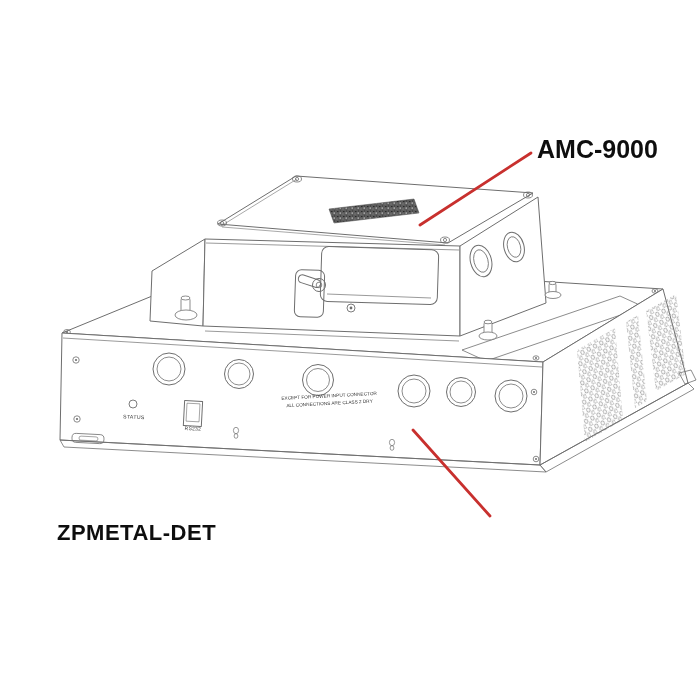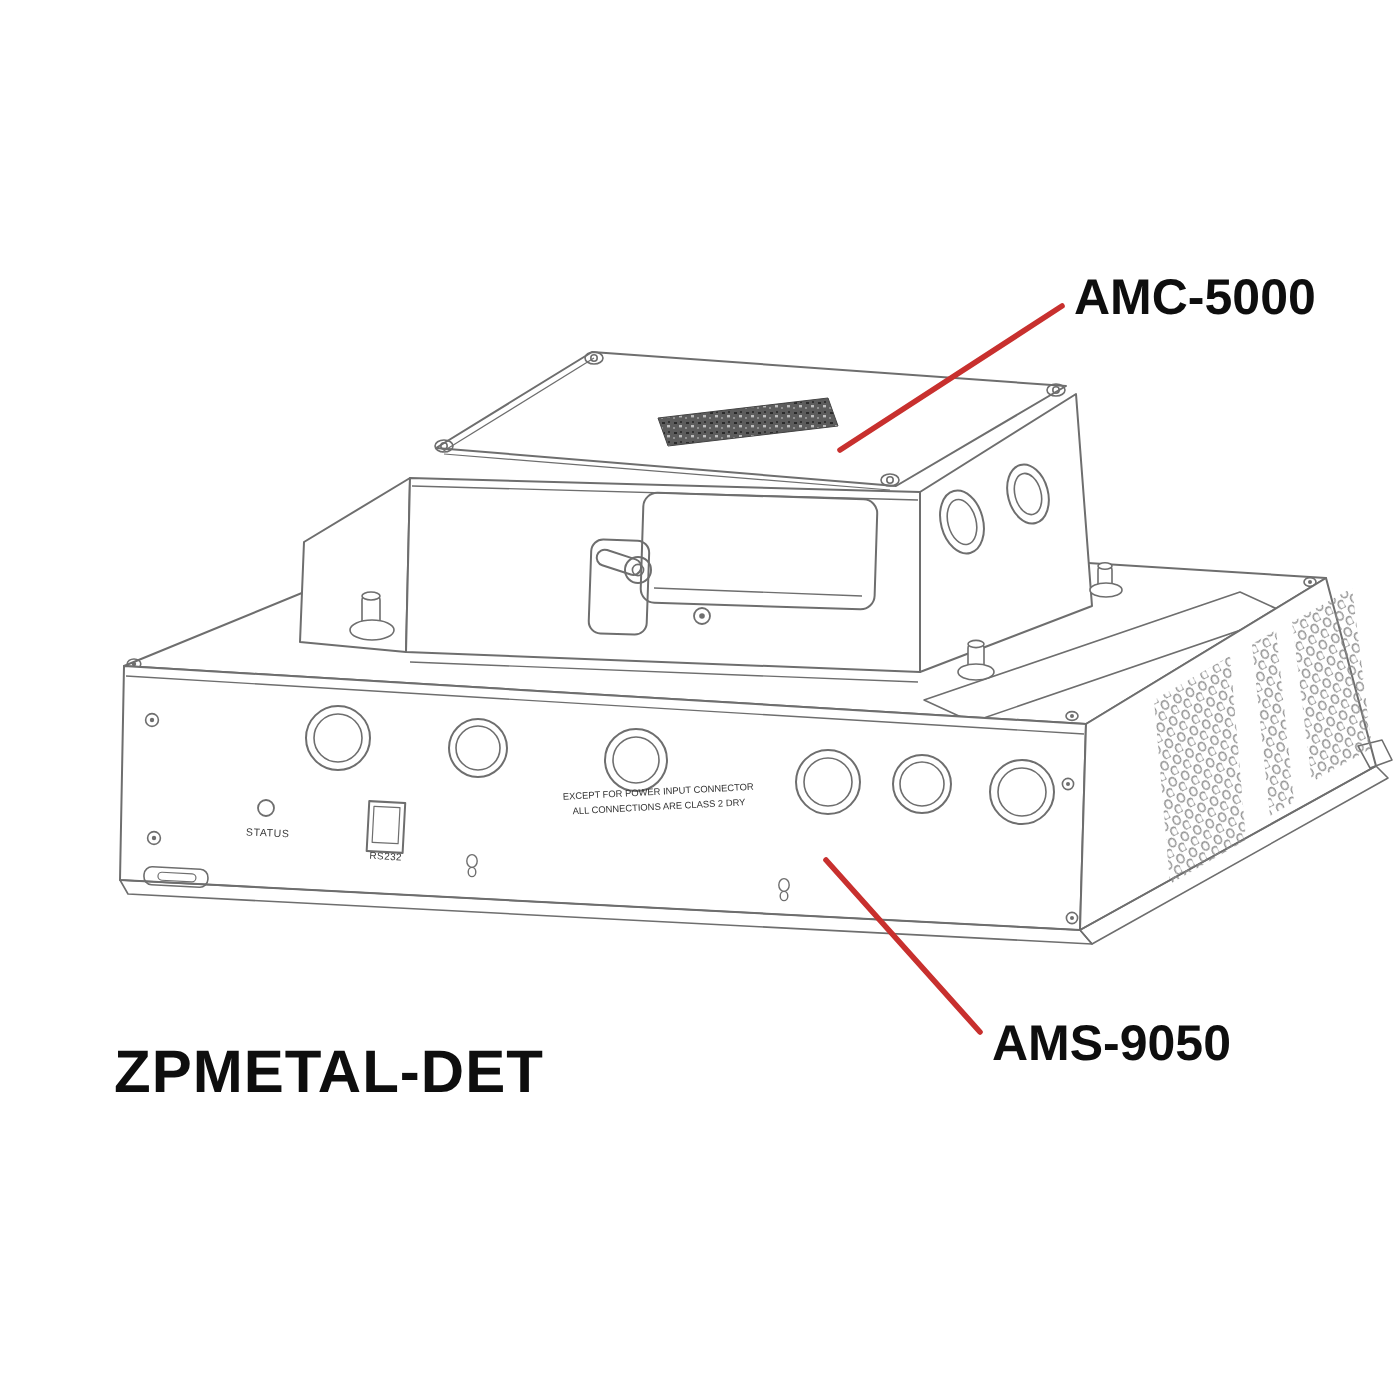--- a/index.html
+++ b/index.html
@@ -2,21 +2,21 @@
 <html><head>
 <meta charset="utf-8">
 <style>
   html,body{margin:0;padding:0;background:#ffffff;}
   .stage{position:relative;width:700px;height:700px;background:#ffffff;overflow:hidden;
          font-family:"Liberation Sans",sans-serif;}
   .stage svg{position:absolute;left:0;top:0;}
   .lbl{position:absolute;font-weight:700;color:#0e0e0e;white-space:nowrap;}
   .lbl-amc{left:537px;top:135px;font-size:25px;}
   .lbl-ams{left:496px;top:508px;font-size:25px;line-height:28px;}
-  .lbl-product{left:57px;top:520px;font-size:30px;letter-spacing:.5px;}
+  .lbl-product{left:57px;top:520px;font-size:22px;letter-spacing:.5px;}
   .tiny{position:absolute;color:#3a3a3a;transform-origin:left top;white-space:nowrap;
         text-align:center;font-weight:400;}
   .tiny-status{left:118px;top:413px;width:64px;font-size:10.5px;letter-spacing:.6px;
         transform:rotate(2.5deg) scale(0.5);}
   .tiny-rs232{left:177px;top:425px;width:64px;font-size:10px;letter-spacing:.4px;
         transform:rotate(3deg) scale(0.5);}
   .tiny-warn{left:279px;top:395px;width:200px;font-size:9.4px;line-height:14.5px;color:#333;
         transform:rotate(-3deg) scale(0.5);white-space:normal;}
 </style>
 </head>
@@ -183,23 +183,22 @@
       <rect x="549" y="283" width="7" height="12" rx="2"></rect>
       <ellipse cx="552.5" cy="283" rx="3.5" ry="1.6"></ellipse>
       <ellipse cx="553" cy="295" rx="8" ry="3.5"></ellipse>
     </g>
   </g>
 
   <line x1="420" y1="225" x2="531" y2="153" stroke="#c8302e" stroke-width="2.8" stroke-linecap="round"></line>
   <line x1="413" y1="430" x2="490" y2="516" stroke="#c8302e" stroke-width="2.8" stroke-linecap="round"></line>
 </svg>
 
-<div class="lbl lbl-amc">AMC-5000</div>
+<div class="lbl lbl-amc">AMC-9000</div>
 <div class="lbl lbl-ams">
-  <div>AMS-9050</div>
 </div>
 <div class="lbl lbl-product">ZPMETAL-DET</div>
 
 <div class="tiny tiny-status">STATUS</div>
 <div class="tiny tiny-rs232">RS232</div>
 <div class="tiny tiny-warn">
   <div>EXCEPT FOR POWER INPUT CONNECTOR</div>
   <div>ALL CONNECTIONS ARE CLASS 2 DRY</div>
 </div>
 

